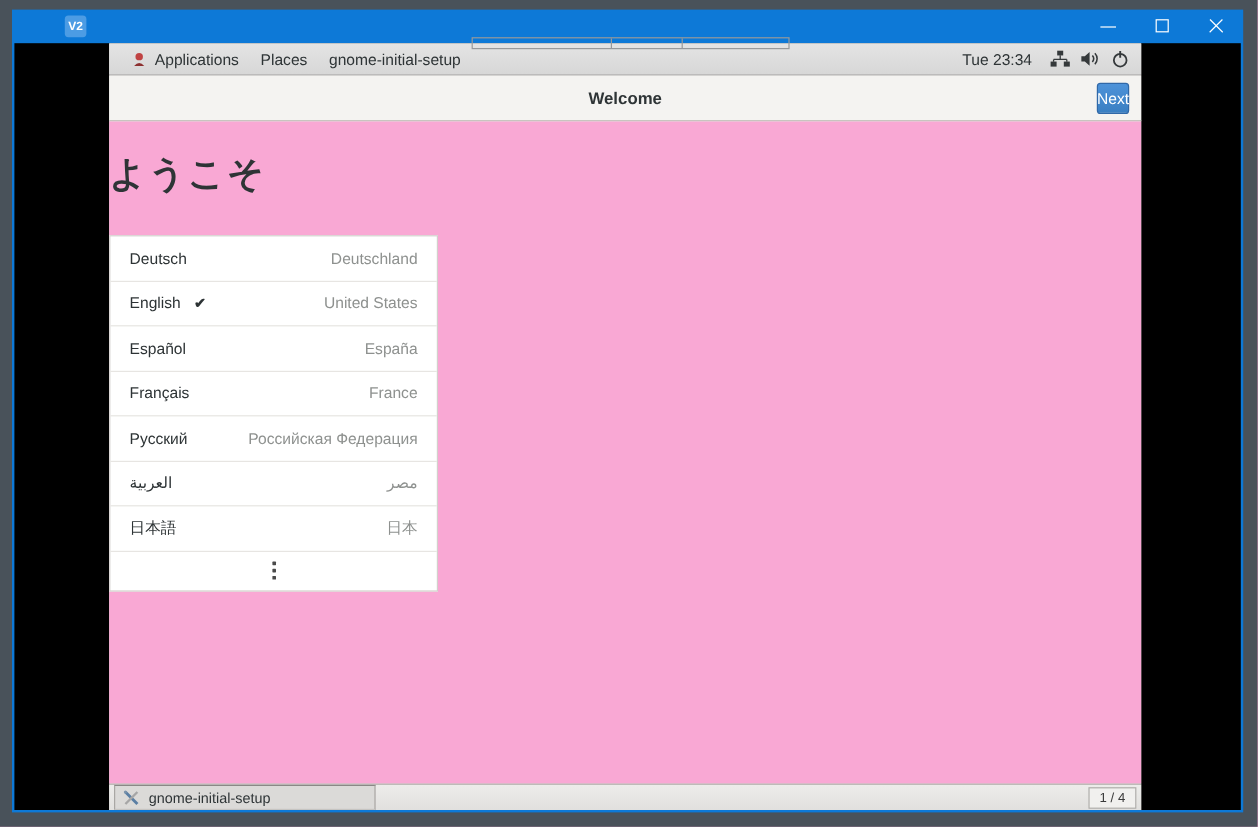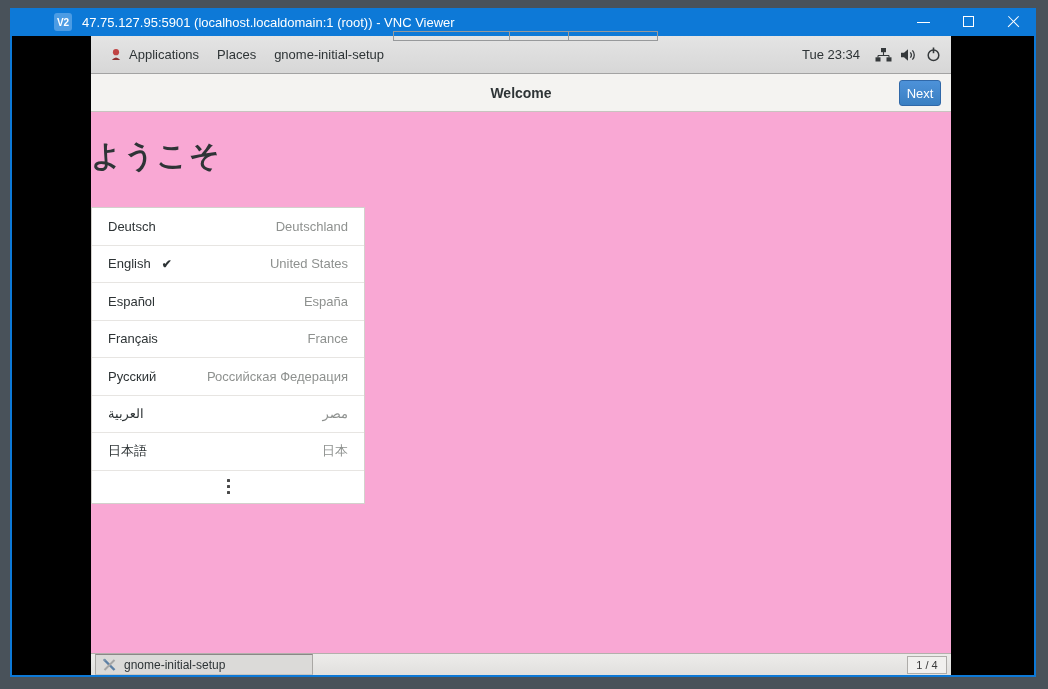--- a/index.html
+++ b/index.html
@@ -53,41 +53,41 @@
   .vnc-toolbar-peek .tb-div { position:absolute; top:0; bottom:0; width:1px; background:#97999b; }
 
   
   .desktop {
     position:absolute; left:79px; top:0; width:860px; height:100%;
     display:flex; flex-direction:column; background:#e9e8e6;
   }
 
   
   .gnome-topbar {
-    height:38px; flex:0 0 auto;
+    height:27px; flex:0 0 auto;
     background:linear-gradient(#e4e4e4,#d7d7d7);
     border-bottom:1px solid #a3a3a3;
     display:flex; align-items:center;
     font-size:13px; color:#2e3436; padding:0 10px;
   }
   .menu-item { padding:0 9px; display:flex; align-items:center; gap:7px; cursor:default; }
   .topbar-right { margin-left:auto; display:flex; align-items:center; gap:9px; }
   .clock { padding-right:6px; }
   .status-icon { display:flex; align-items:center; }
 
   
   .setup-window { flex:1 1 auto; display:flex; flex-direction:column; min-height:0; }
   .setup-header {
     height:38px; flex:0 0 auto; background:#f4f3f1;
     border-bottom:1px solid #c8c4bf;
     display:flex; align-items:center; justify-content:center; position:relative;
   }
   .setup-title { font-size:14px; font-weight:bold; color:#2e3436; }
   .next-button {
-    position:absolute; right:10px; top:6px; width:42px; height:26px;
+    position:absolute; right:10px; top:6px; width:27px; height:26px;
     background:linear-gradient(#4d92d9,#3a7fc2);
     border:1px solid #3068a8; border-radius:3px;
     color:#ffffff; font-size:13px;
     display:flex; align-items:center; justify-content:center; cursor:default;
   }
   .setup-body { flex:1 1 auto; background:#f9a8d4; display:flex; flex-direction:column; align-items:flex-start; }
   .welcome-heading {
     margin-top:24px; font-size:30px; font-weight:bold; color:#2e3436; letter-spacing:2px;
   }
 
@@ -132,21 +132,20 @@
     display:flex; align-items:center; justify-content:center;
     font-size:11px; color:#3a3a3a; cursor:default;
   }
 </style>
 </head>
 <body>
 
 <div class="vnc-window">
   <div class="vnc-titlebar">
     <span class="vnc-app-icon">V2</span>
-    <span class="vnc-title-text">47.75.127.95:5901 (localhost.localdomain:1 (root)) - VNC Viewer</span>
     <div class="win-controls">
       <div class="win-btn">
         <span class="glyph-min"></span>
       </div>
       <div class="win-btn">
         <span class="glyph-max"></span>
       </div>
       <div class="win-btn">
         <span class="glyph-close-a"></span>
         <span class="glyph-close-b"></span>

